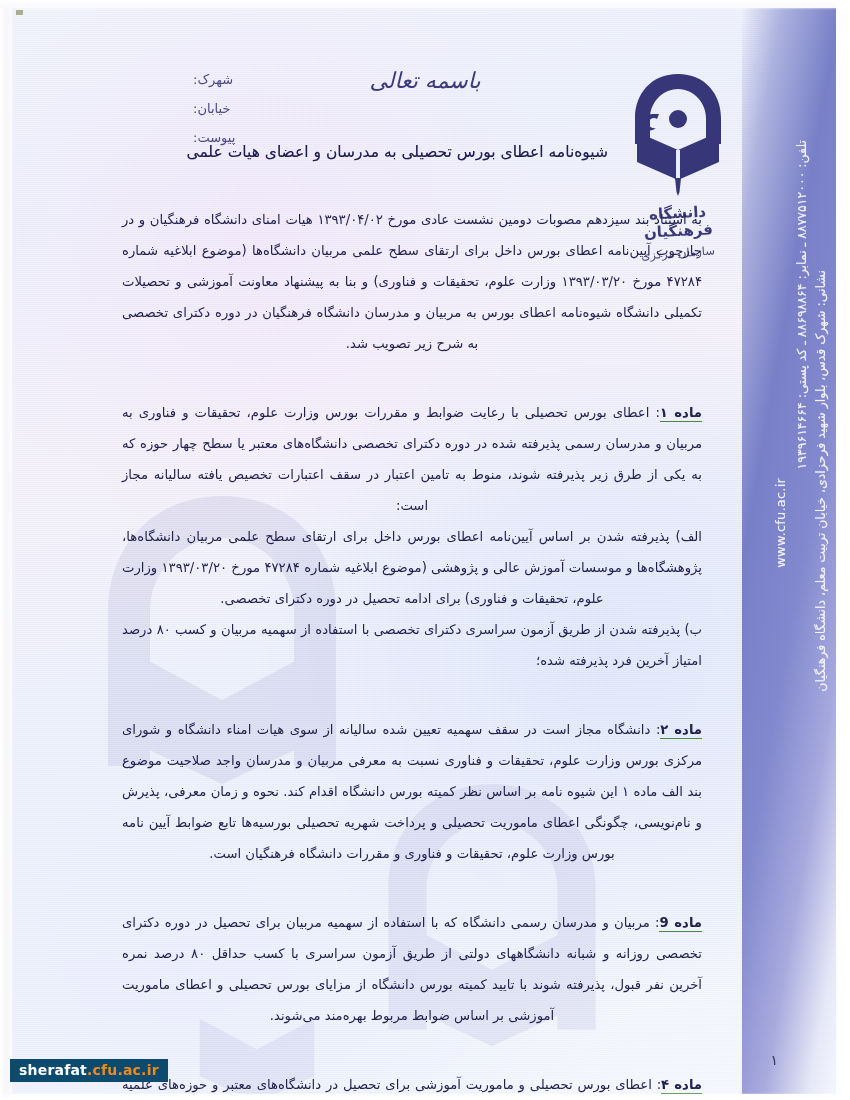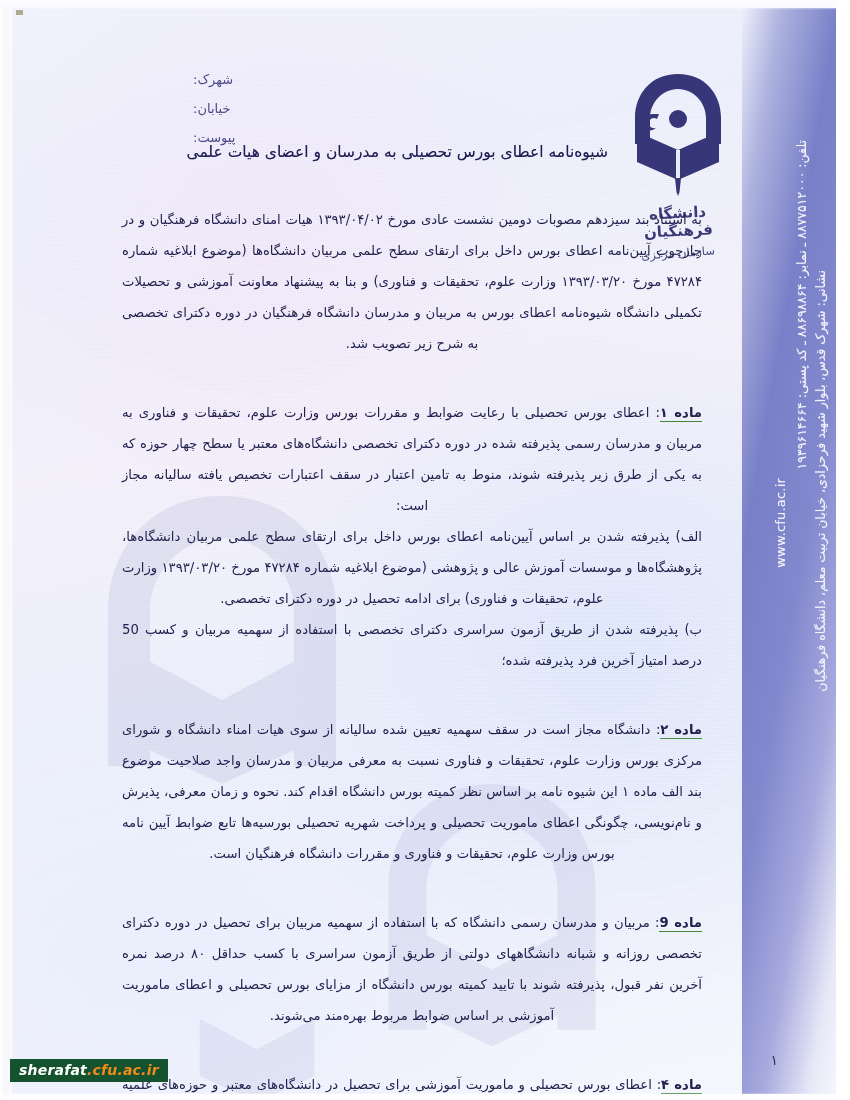--- a/index.html
+++ b/index.html
@@ -178,23 +178,22 @@
     position: absolute;
     right: 60px; bottom: 26px;
     color: #33335f;
     font-size: 14px;
   }
 
   
   .url-stamp {
     position: absolute;
     left: 10px; bottom: 18px;
-    background: #14532d;
+    background: #0c4a6e;
     padding: 4px 9px 5px 9px;
-    font-style: italic;
     font-weight: 700;
     font-size: 14px;
     letter-spacing: .2px;
     line-height: 1;
     direction: ltr;
   }
   .url-stamp .u1 { color: #ffffff; }
   .url-stamp .u2 { color: #f08a1e; }
 
   
@@ -258,38 +257,39 @@
         <path d="M53 80 L57 80 L57 110 L53 110 Z" fill="#e9ecfa"></path>
 
         <circle cx="55" cy="49" r="9" fill="#373678"></circle>
 
         <path d="M52 108 L58 108 L56.5 122 L55 126 L53.5 122 Z" fill="#373678"></path>
       </svg>
       <div class="logo-name">دانشگاه فرهنگیان</div>
       <div class="logo-sub">سازمان مرکزی</div>
     </div>
 
+    <div class="basmala">باسمه تعالی</div>
 
     <div class="field-labels">
       <div class="fl">شهرک:</div>
       <div class="fl">خیابان:</div>
       <div class="fl">پیوست:</div>
     </div>
 
     <div class="doc-title">شیوه‌نامه اعطای بورس تحصیلی به مدرسان و اعضای هیات علمی</div>
 
     <div class="body">
 
       <p class="para">به استناد بند سیزدهم مصوبات دومین نشست عادی مورخ ۱۳۹۳/۰۴/۰۲ هیات امنای دانشگاه فرهنگیان و در چارچوب آیین‌نامه اعطای بورس داخل برای ارتقای سطح علمی مربیان دانشگاه‌ها (موضوع ابلاغیه شماره ۴۷۲۸۴ مورخ ۱۳۹۳/۰۳/۲۰ وزارت علوم، تحقیقات و فناوری) و بنا به پیشنهاد معاونت آموزشی و تحصیلات تکمیلی دانشگاه شیوه‌نامه اعطای بورس به مربیان و مدرسان دانشگاه فرهنگیان در دوره دکترای تخصصی به شرح زیر تصویب شد.</p>
 
       <div class="block-gap"></div>
 
       <p class="para tight"><span class="art-label">ماده ۱</span><span>: اعطای بورس تحصیلی با رعایت ضوابط و مقررات بورس وزارت علوم، تحقیقات و فناوری به مربیان و مدرسان رسمی پذیرفته شده در دوره دکترای تخصصی دانشگاه‌های معتبر یا سطح چهار حوزه که به یکی از طرق زیر پذیرفته شوند، منوط به تامین اعتبار در سقف اعتبارات تخصیص یافته سالیانه مجاز است:</span></p>
       <p class="para tight">الف) پذیرفته شدن بر اساس آیین‌نامه اعطای بورس داخل برای ارتقای سطح علمی مربیان دانشگاه‌ها، پژوهشگاه‌ها و موسسات آموزش عالی و پژوهشی (موضوع ابلاغیه شماره ۴۷۲۸۴ مورخ ۱۳۹۳/۰۳/۲۰ وزارت علوم، تحقیقات و فناوری) برای ادامه تحصیل در دوره دکترای تخصصی.</p>
-      <p class="para lastline-right">ب) پذیرفته شدن از طریق آزمون سراسری دکترای تخصصی با استفاده از سهمیه مربیان و کسب 50 درصد امتیاز آخرین فرد پذیرفته شده؛</p>
+      <p class="para lastline-right">ب) پذیرفته شدن از طریق آزمون سراسری دکترای تخصصی با استفاده از سهمیه مربیان و کسب ۸۰ درصد امتیاز آخرین فرد پذیرفته شده؛</p>
 
       <div class="block-gap"></div>
 
       <p class="para"><span class="art-label">ماده ۲</span><span>: دانشگاه مجاز است در سقف سهمیه تعیین شده سالیانه از سوی هیات امناء دانشگاه و شورای مرکزی بورس وزارت علوم، تحقیقات و فناوری نسبت به معرفی مربیان و مدرسان واجد صلاحیت موضوع بند الف ماده ۱ این شیوه نامه بر اساس نظر کمیته بورس دانشگاه اقدام کند. نحوه و زمان معرفی، پذیرش و نام‌نویسی، چگونگی اعطای ماموریت تحصیلی و پرداخت شهریه تحصیلی بورسیه‌ها تابع ضوابط آیین نامه بورس وزارت علوم، تحقیقات و فناوری و مقررات دانشگاه فرهنگیان است.</span></p>
 
       <div class="block-gap"></div>
 
       <p class="para"><span class="art-label">ماده 9</span><span>: مربیان و مدرسان رسمی دانشگاه که با استفاده از سهمیه مربیان برای تحصیل در دوره دکترای تخصصی روزانه و شبانه دانشگاههای دولتی از طریق آزمون سراسری با کسب حداقل ۸۰ درصد نمره آخرین نفر قبول، پذیرفته شوند با تایید کمیته بورس دانشگاه از مزایای بورس تحصیلی و اعطای ماموریت آموزشی بر اساس ضوابط مربوط بهره‌مند می‌شوند.</span></p>
 
       <div class="block-gap"></div>

